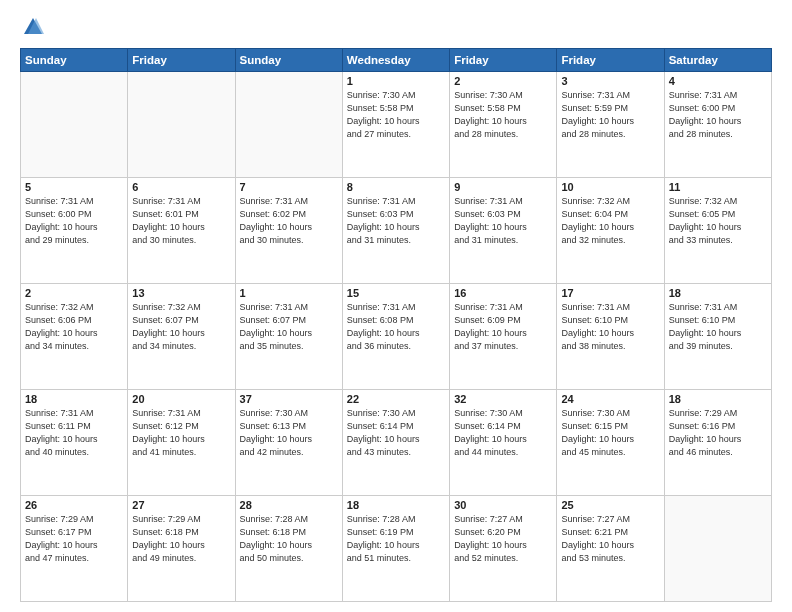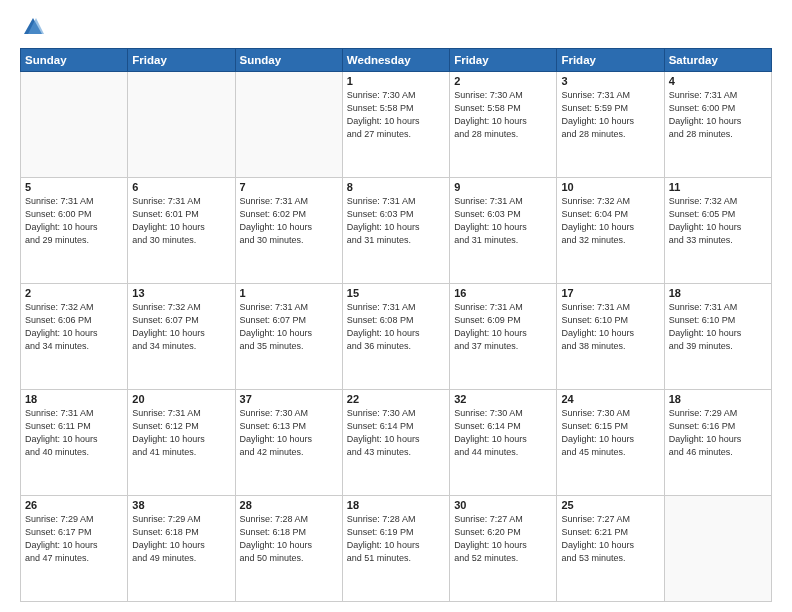--- a/index.html
+++ b/index.html
@@ -321,21 +321,21 @@
         </tr>
         <tr>
           <td>
             <span class="day-number">26</span>
             <div class="day-info" style="white-space: pre-line;">Sunrise: 7:29 AM
 Sunset: 6:17 PM
 Daylight: 10 hours
 and 47 minutes.</div>
           </td>
           <td>
-            <span class="day-number">38</span>
+            <span class="day-number">27</span>
             <div class="day-info" style="white-space: pre-line;">Sunrise: 7:29 AM
 Sunset: 6:18 PM
 Daylight: 10 hours
 and 49 minutes.</div>
           </td>
           <td>
             <span class="day-number">28</span>
             <div class="day-info" style="white-space: pre-line;">Sunrise: 7:28 AM
 Sunset: 6:18 PM
 Daylight: 10 hours

